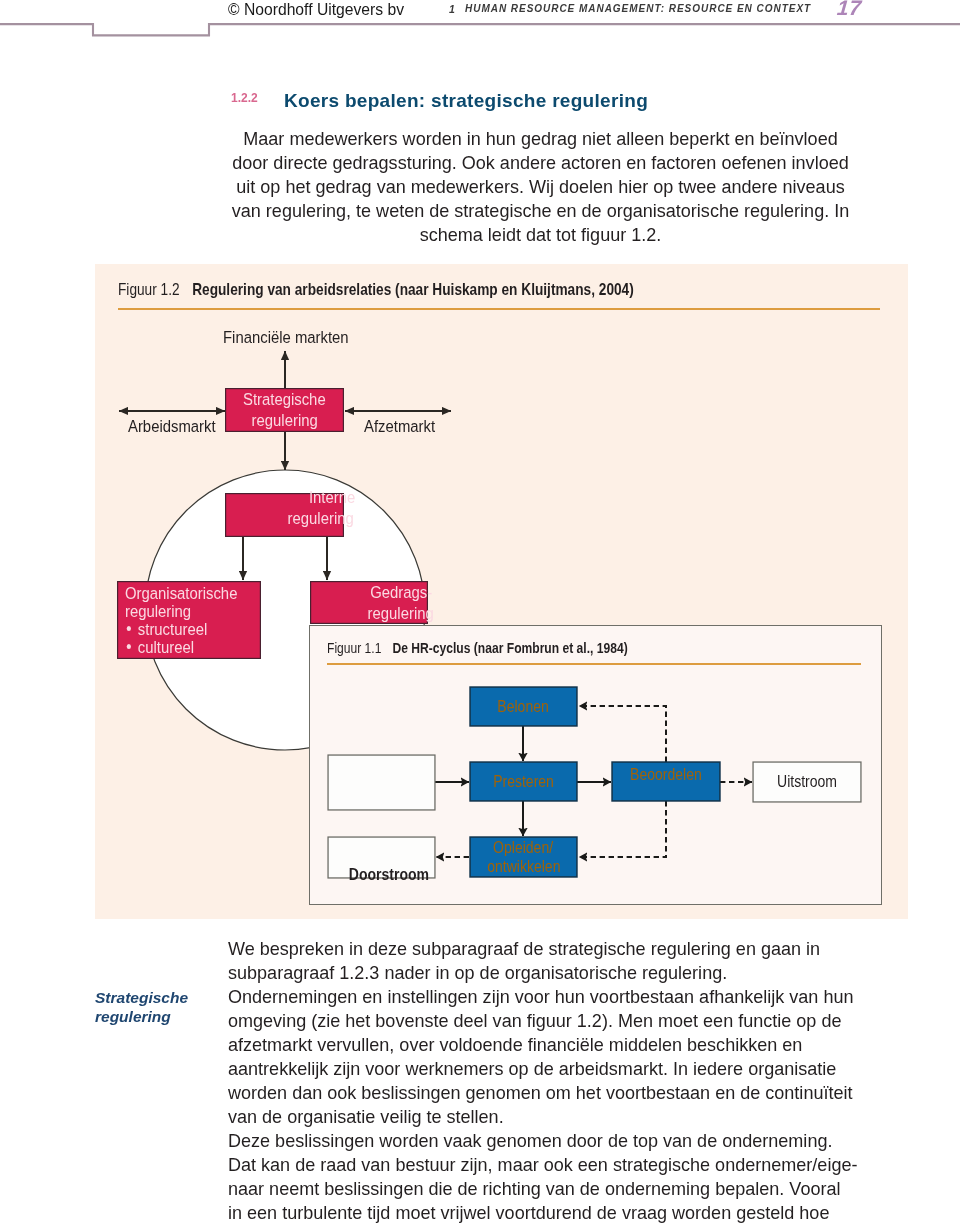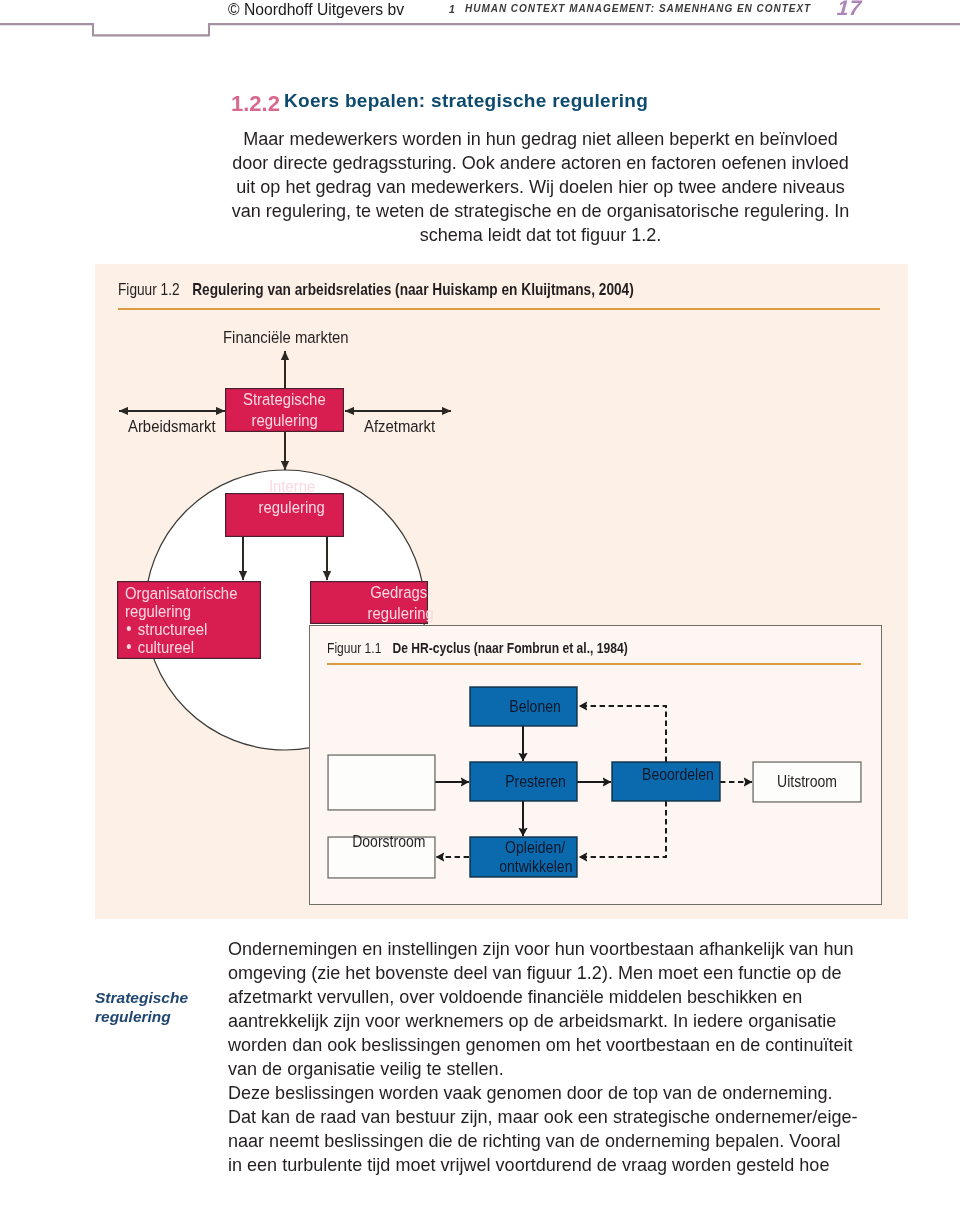--- a/index.html
+++ b/index.html
@@ -15,21 +15,21 @@
             white-space:nowrap;}
   .hdr-chapnum{position:absolute;left:449px;top:3.4px;font-size:10.5px;color:#3a3a3a;
                font-style:italic;font-weight:bold;letter-spacing:0.9px;}
   .hdr-chaptitle{position:absolute;left:465px;top:3.4px;font-size:10px;color:#3a3a3a;
                  font-style:italic;font-weight:bold;letter-spacing:0.97px;white-space:nowrap;}
   .hdr-pageno{position:absolute;left:836px;top:-4px;font-size:21px;font-weight:bold;
               font-style:italic;color:#ad85b8;letter-spacing:0.6px;
               transform:skewX(-5deg);transform-origin:left bottom;}
 
   
-  .sec-num{position:absolute;left:231px;top:91px;font-size:22px;font-weight:bold;color:#d9688f;}
+  .sec-num{position:absolute;left:231px;top:91px;font-size:12px;font-weight:bold;color:#d9688f;}
   .sec-title{position:absolute;left:284px;top:89.5px;font-size:19px;font-weight:bold;color:#0c4a6e;letter-spacing:0.3px;white-space:nowrap;}
 
   
   .para{position:absolute;font-size:18.05px;line-height:24px;color:#231f20;
         text-align:center;}
   .intro{left:228px;top:127px;width:625px;}
 
   
   .body-col{position:absolute;left:228px;top:937px;width:630px;font-size:18.05px;
             line-height:24px;color:#231f20;}
@@ -64,37 +64,37 @@
   .f2box.f2left{align-items:flex-start;justify-content:flex-start;line-height:18.1px;}
   .f2box.f2left > span{transform-origin:left center;}
   .f2bul{display:flex;align-items:baseline;padding-left:1.5px;}
   .f2bul i.bul{display:inline-block;width:5px;height:5px;border-radius:50%;
                background:#fbd9e2;margin-right:8.5px;position:relative;top:-4.5px;flex:none;}
   .f2bul b{font-weight:normal;}
   
   .f1box{position:absolute;display:flex;flex-direction:column;align-items:center;
          justify-content:center;font-size:16.4px;line-height:19.1px;}
   .f1box > span{display:inline-block;transform:scaleX(0.855);white-space:nowrap;}
-  .f1blue{color:#0f172a;padding-left:12px;}
+  .f1blue{color:#a16207;}
   .f1white{color:#231f20;}
   svg{display:block;}
 </style>
 </head>
 <body>
 
 <div class="page">
 
   <div class="hdr-rule">
     <svg width="960" height="18" viewBox="0 0 960 18">
       <path d="M0 1.1 L93 1.1 L93 12.4 L209 12.4 L209 1.1 L960 1.1" fill="none" stroke="#a4919f" stroke-width="2.1"></path>
     </svg>
   </div>
   <div class="hdr-copy">© Noordhoff Uitgevers bv</div>
   <div class="hdr-chapnum">1</div>
-  <div class="hdr-chaptitle">HUMAN CONTEXT MANAGEMENT: SAMENHANG EN CONTEXT</div>
+  <div class="hdr-chaptitle">HUMAN RESOURCE MANAGEMENT: RESOURCE EN CONTEXT</div>
   <div class="hdr-pageno">17</div>
 
   <div class="sec-num">1.2.2</div>
   <div class="sec-title">Koers bepalen: strategische regulering</div>
 
   <div class="para intro">Maar medewerkers worden in hun gedrag niet alleen beperkt en beïnvloed door directe gedragssturing. Ook andere actoren en factoren oefenen invloed uit op het gedrag van medewerkers. Wij doelen hier op twee andere niveaus van regulering, te weten de strategische en de organisatorische regulering. In schema leidt dat tot figuur 1.2.</div>
 
   <div class="fig2">
     <div class="fig2-cap">
       <span class="cap-lbl">Figuur 1.2</span><span class="cap-gap"></span><span class="cap-ttl">Regulering van arbeidsrelaties (naar Huiskamp en Kluijtmans, 2004)</span>
@@ -133,21 +133,21 @@
 <rect x="22.6" y="317.6" width="142.8" height="76.8" fill="#d81e50" stroke="#4a2030" stroke-width="1.2"></rect>
 <rect x="215.6" y="317.6" width="116.8" height="41.8" fill="#d81e50" stroke="#4a2030" stroke-width="1.2"></rect>
 </svg>
 <div class="f2lbl" style="left:128px;top:63px;">Financiële markten</div>
 <div class="f2lbl" style="left:33px;top:152px;">Arbeidsmarkt</div>
 <div class="f2lbl" style="left:269px;top:152px;">Afzetmarkt</div>
 <div class="f2box" style="left:130px;top:124px;width:119px;height:44px;">
         <span>Strategische</span>
         <span>regulering</span>
       </div>
-<div class="f2box" style="left:130px;top:211px;width:134px;height:44px;">
+<div class="f2box" style="left:130px;top:222px;width:134px;height:44px;align-items:flex-end;">
         <span>Interne</span>
         <span>regulering</span>
       </div>
 <div class="f2box f2left" style="left:30px;top:320px;width:136px;">
         <span>Organisatorische</span>
         <span>regulering</span>
         <span class="f2bul"><i class="bul"></i><b>structureel</b></span>
         <span class="f2bul"><i class="bul"></i><b>cultureel</b></span>
       </div>
 <div class="f2box" style="left:215px;top:317px;width:118px;height:43px;margin-left:32px;">
@@ -188,32 +188,33 @@
       </div>
 <div class="f1box f1blue" style="left:160px;top:136px;width:107px;height:39px;">
         <span>Presteren</span>
       </div>
 <div class="f1box f1blue" style="left:302px;top:136px;width:108px;height:26px;">
         <span>Beoordelen</span>
       </div>
 <div class="f1box f1white" style="left:443px;top:136px;width:108px;height:40px;">
         <span>Uitstroom</span>
       </div>
-<div class="f1box f1white" style="left:18px;top:195px;width:121px;height:41px;">
+<div class="f1box f1white" style="left:18px;top:228px;width:121px;height:41px;font-weight:bold;">
         <span>Doorstroom</span>
       </div>
 <div class="f1box f1blue" style="left:160px;top:211px;width:107px;height:40px;">
         <span>Opleiden/</span>
         <span>ontwikkelen</span>
       </div>
   </div>
 
   <div class="margin-note">
     <div>Strategische</div>
     <div>regulering</div>
   </div>
 
   <div class="body-col">
+    <p>We bespreken in deze subparagraaf de strategische regulering en gaan in subparagraaf 1.2.3 nader in op de organisatorische regulering.</p>
     <p>Ondernemingen en instellingen zijn voor hun voortbestaan afhankelijk van hun omgeving (zie het bovenste deel van figuur 1.2). Men moet een functie op de afzetmarkt vervullen, over voldoende financiële middelen beschikken en aantrekkelijk zijn voor werknemers op de arbeidsmarkt. In iedere organisatie worden dan ook beslissingen genomen om het voortbestaan en de continuïteit van de organisatie veilig te stellen.</p>
     <p>Deze beslissingen worden vaak genomen door de top van de onderneming. Dat kan de raad van bestuur zijn, maar ook een strategische ondernemer/eige­naar neemt beslissingen die de richting van de onderneming bepalen. Vooral in een turbulente tijd moet vrijwel voortdurend de vraag worden gesteld hoe</p>
   </div>
 
 </div>
 
 </body></html>

